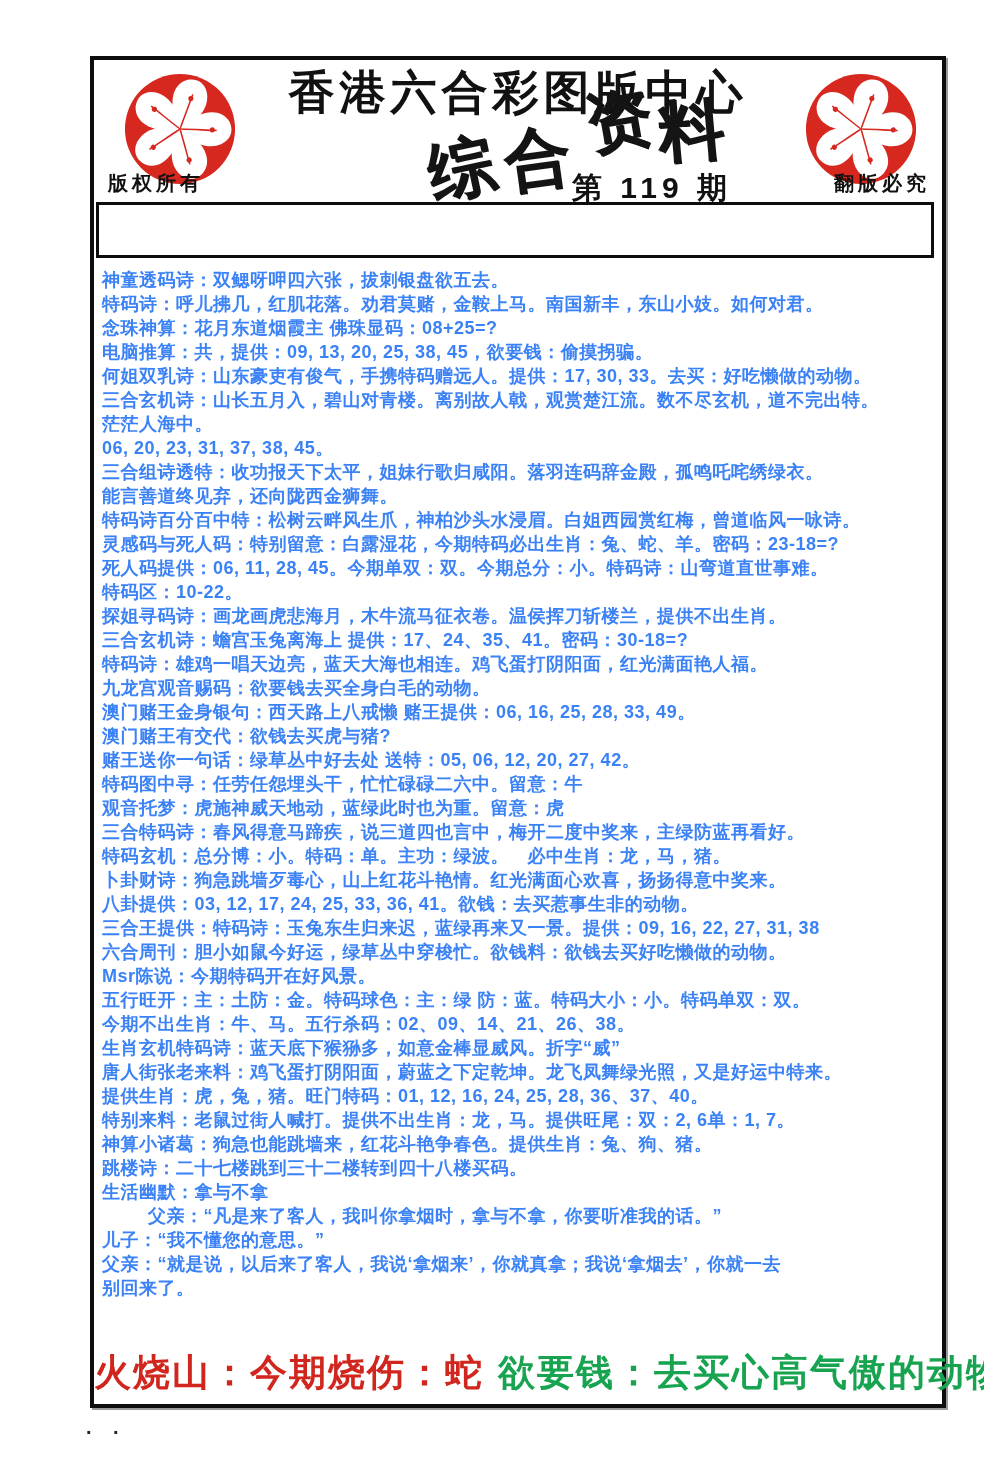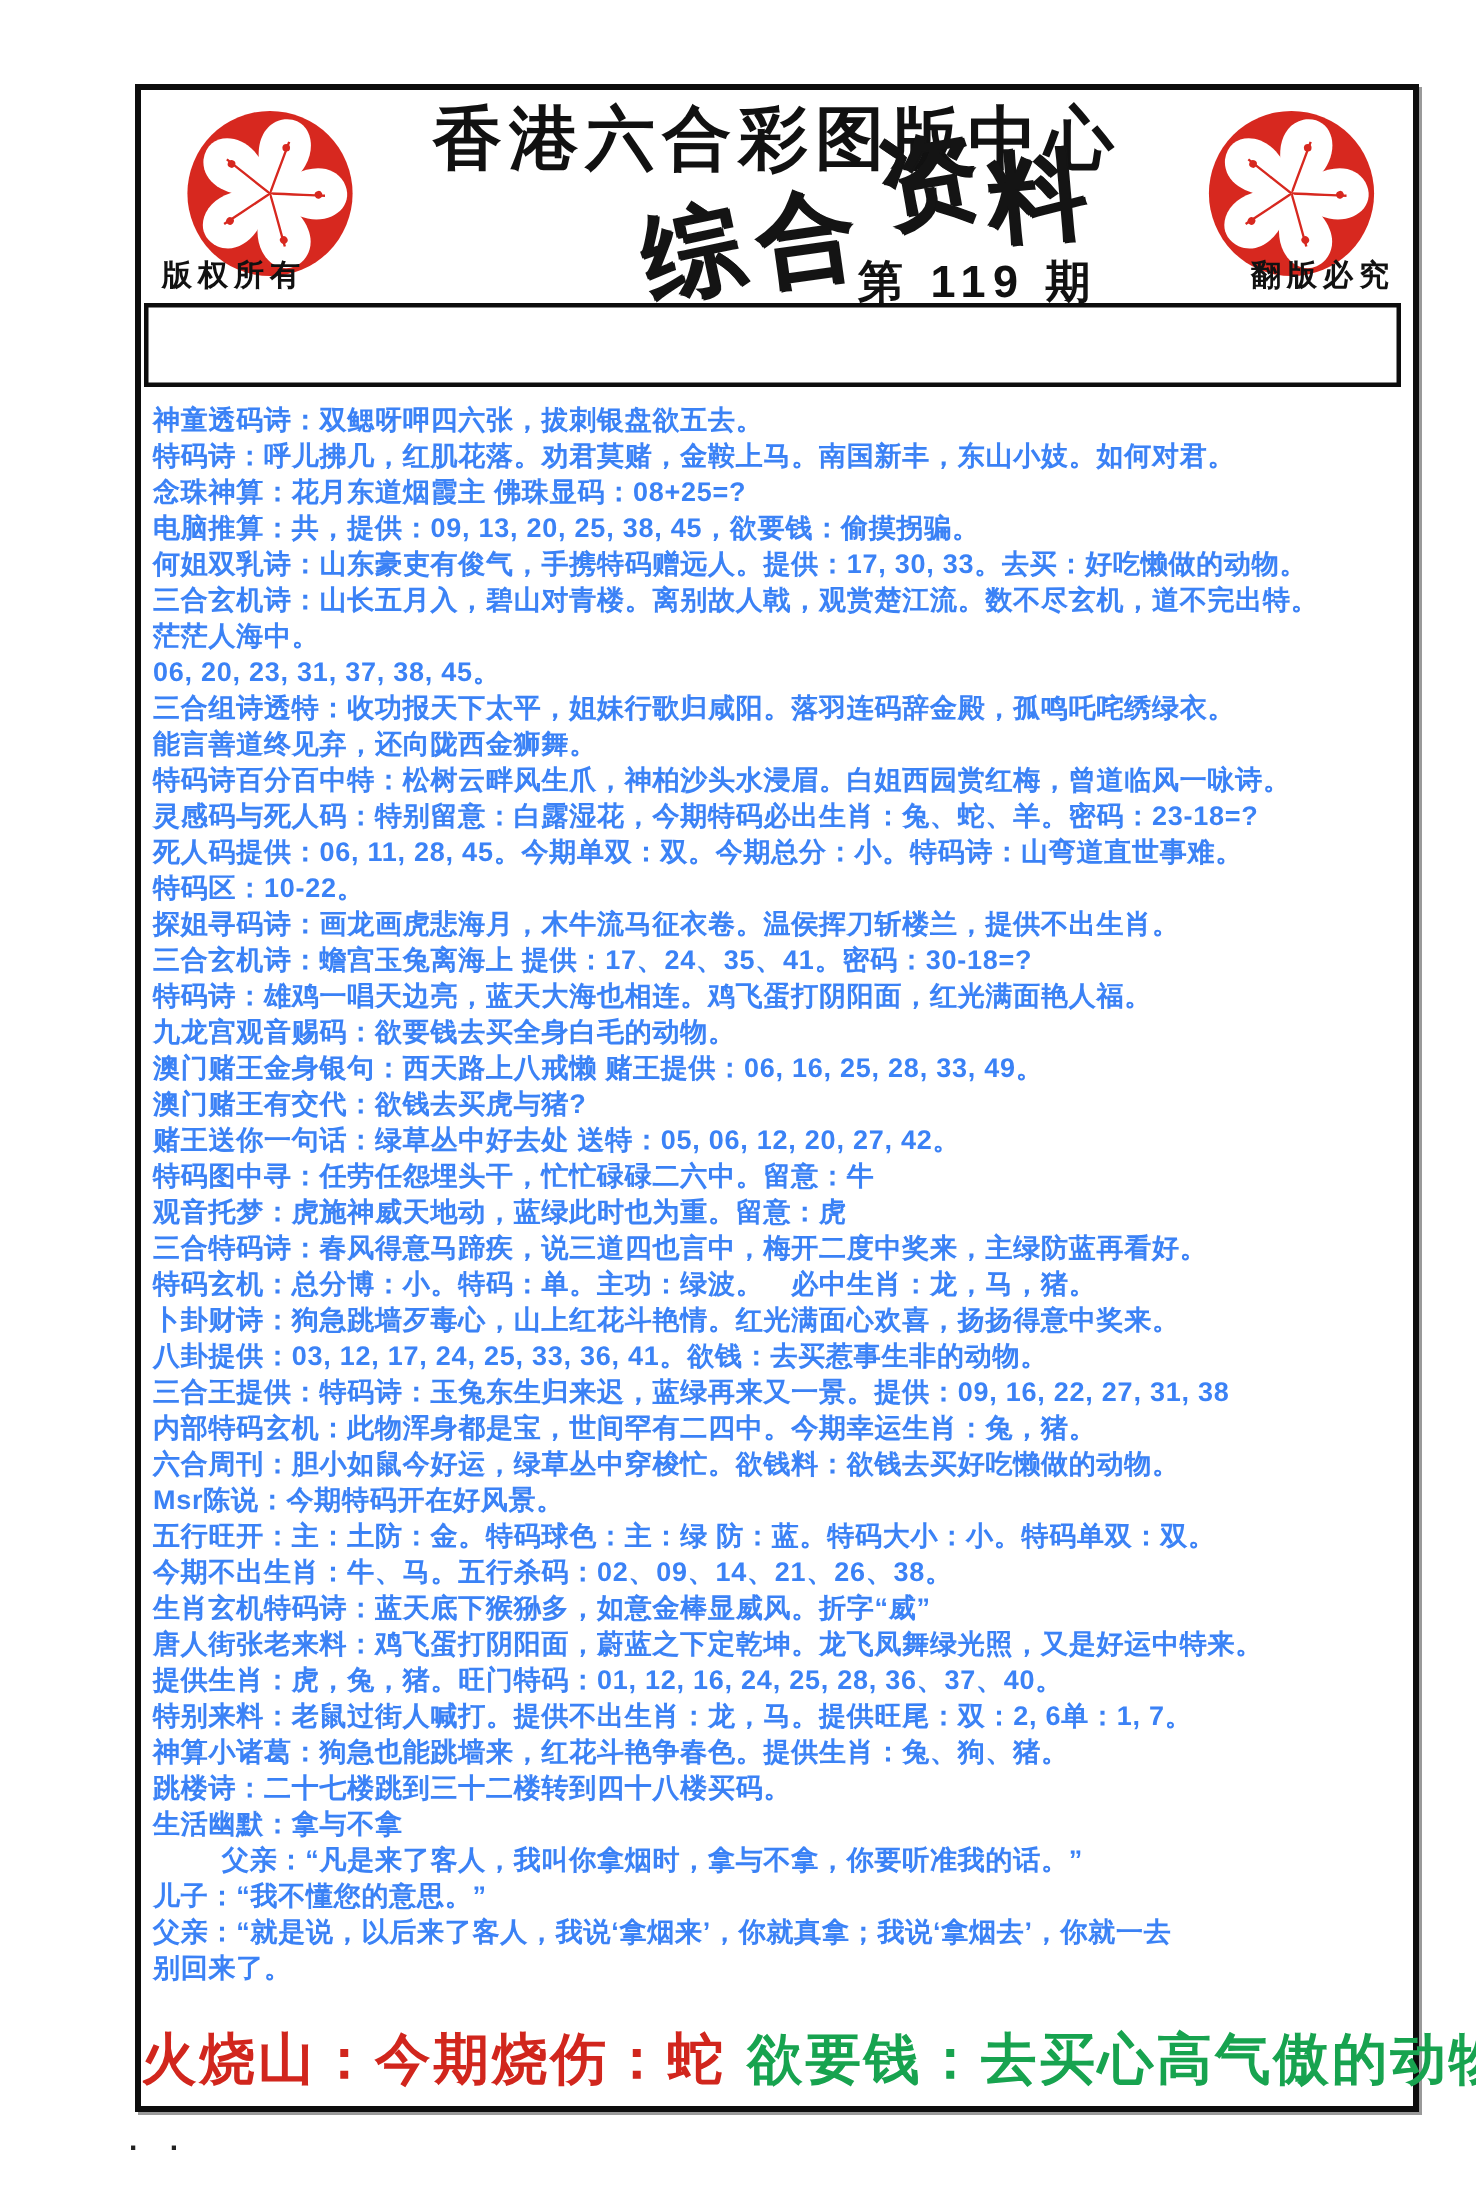--- a/index.html
+++ b/index.html
@@ -145,21 +145,20 @@
         <p class="line">澳门赌王金身银句：西天路上八戒懒 赌王提供：06, 16, 25, 28, 33, 49。</p>
         <p class="line">澳门赌王有交代：欲钱去买虎与猪?</p>
         <p class="line">赌王送你一句话：绿草丛中好去处 送特：05, 06, 12, 20, 27, 42。</p>
         <p class="line">特码图中寻：任劳任怨埋头干，忙忙碌碌二六中。留意：牛</p>
         <p class="line">观音托梦：虎施神威天地动，蓝绿此时也为重。留意：虎</p>
         <p class="line">三合特码诗：春风得意马蹄疾，说三道四也言中，梅开二度中奖来，主绿防蓝再看好。</p>
         <p class="line">特码玄机：总分博：小。特码：单。主功：绿波。　必中生肖：龙，马，猪。</p>
         <p class="line">卜卦财诗：狗急跳墙歹毒心，山上红花斗艳情。红光满面心欢喜，扬扬得意中奖来。</p>
         <p class="line">八卦提供：03, 12, 17, 24, 25, 33, 36, 41。欲钱：去买惹事生非的动物。</p>
         <p class="line">三合王提供：特码诗：玉兔东生归来迟，蓝绿再来又一景。提供：09, 16, 22, 27, 31, 38</p>
-        <p class="line">内部特码玄机：此物浑身都是宝，世间罕有二四中。今期幸运生肖：兔，猪。</p>
         <p class="line">六合周刊：胆小如鼠今好运，绿草丛中穿梭忙。欲钱料：欲钱去买好吃懒做的动物。</p>
         <p class="line">Msr陈说：今期特码开在好风景。</p>
         <p class="line">五行旺开：主：土防：金。特码球色：主：绿 防：蓝。特码大小：小。特码单双：双。</p>
         <p class="line">今期不出生肖：牛、马。五行杀码：02、09、14、21、26、38。</p>
         <p class="line">生肖玄机特码诗：蓝天底下猴狲多，如意金棒显威风。折字“威”</p>
         <p class="line">唐人街张老来料：鸡飞蛋打阴阳面，蔚蓝之下定乾坤。龙飞凤舞绿光照，又是好运中特来。</p>
         <p class="line">提供生肖：虎，兔，猪。旺门特码：01, 12, 16, 24, 25, 28, 36、37、40。</p>
         <p class="line">特别来料：老鼠过街人喊打。提供不出生肖：龙，马。提供旺尾：双：2, 6单：1, 7。</p>
         <p class="line">神算小诸葛：狗急也能跳墙来，红花斗艳争春色。提供生肖：兔、狗、猪。</p>
         <p class="line">跳楼诗：二十七楼跳到三十二楼转到四十八楼买码。</p>

